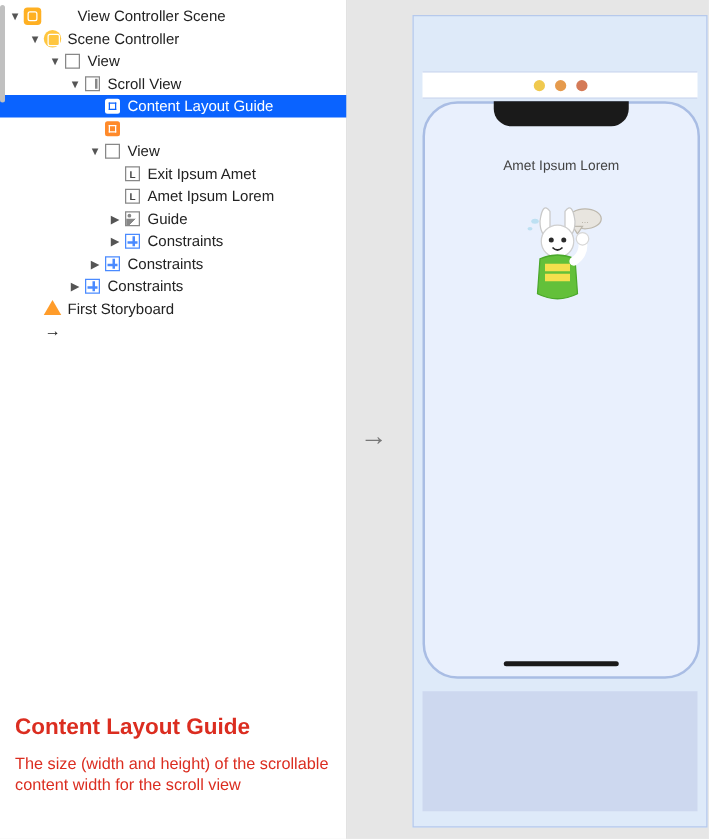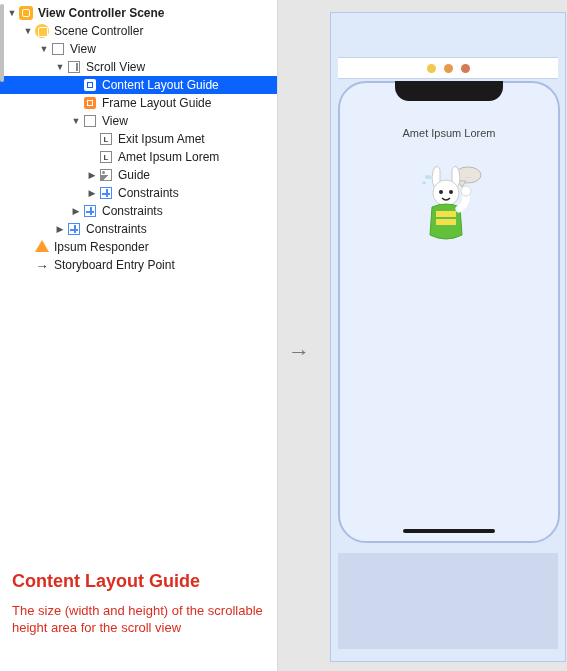--- a/index.html
+++ b/index.html
@@ -13,21 +13,21 @@
   .outline { flex: 0 0 auto; padding-top: 4px; }
   .row {
     display: flex; align-items: center; height: 18px; white-space: nowrap;
     padding-left: var(--indent, 6px); user-select: none;
   }
   .row.selected { background: #0a63ff; color: #fff; }
   .row .disc { width: 12px; display: inline-flex; justify-content: center; align-items: center; font-size: 9px; color: #555; }
   .row.selected .disc { color: #e5efff; }
   .row .icon { width: 16px; height: 16px; display: inline-flex; align-items: center; justify-content: center; margin-right: 4px; }
   .row .label { }
-  .row.bold .label { font-weight: 700; }
+  .row.bold .label { font-weight: 400; margin-left: 24px; }
 
   
   .ic-scene { width:14px; height:14px; background:#ffb022; border-radius:3px; position:relative; }
   .ic-scene::after{content:""; position:absolute; inset:3px; border:1.5px solid #fff; border-radius:2px;}
   .ic-vc { width:14px; height:14px; background:#ffc63f; border-radius:50%; position:relative;}
   .ic-vc::after{content:""; position:absolute; left:3px; top:3px; width:8px; height:8px; border:1.5px solid #fff; border-radius:2px;}
   .ic-view { width:12px; height:12px; border:1.5px solid #888; background:#fff;}
   .ic-scroll { width:12px; height:12px; border:1.5px solid #888; background:#fff; position:relative;}
   .ic-scroll::after{content:"";position:absolute;right:1px;top:1px;bottom:1px;width:2px;background:#888;}
   .ic-guide { width:12px; height:12px; background:#ff8a2a; border-radius:2px; position:relative;}
@@ -144,21 +144,20 @@
           <span class="ic-guide"></span>
         </span>
       <span class="label">Content Layout Guide</span>
     </div>
 
     <div class="row" style="--indent:70px">
       <span class="disc"></span>
       <span class="icon">
           <span class="ic-guide"></span>
         </span>
-      <span class="label">Frame Layout Guide</span>
     </div>
 
     <div class="row" style="--indent:70px">
       <span class="disc">▼</span>
       <span class="icon">
           <span class="ic-view"></span>
         </span>
       <span class="label">View</span>
     </div>
 
@@ -208,35 +207,34 @@
           <span class="ic-const"></span>
         </span>
       <span class="label">Constraints</span>
     </div>
 
     <div class="row" style="--indent:22px">
       <span class="disc"></span>
       <span class="icon">
           <span class="ic-cube"></span>
         </span>
-      <span class="label">Ipsum Responder</span>
+      <span class="label">First Storyboard</span>
     </div>
 
 
     <div class="row" style="--indent:22px">
       <span class="disc"></span>
       <span class="icon ic-arrow">→</span>
-      <span class="label">Storyboard Entry Point</span>
     </div>
 
   </div>
 
   <div class="annotation">
     <div class="title">Content Layout Guide</div>
-    <div class="desc">The size (width and height) of the scrollable height area for the scroll view</div>
+    <div class="desc">The size (width and height) of the scrollable content width for the scroll view</div>
   </div>
 </div>
 
 <div class="canvas">
   <div class="canvas-arrow">→</div>
 
   <div class="device-wrap">
     <div class="barwrap">
       <span class="dot d-y"></span>
       <span class="dot d-o"></span>

